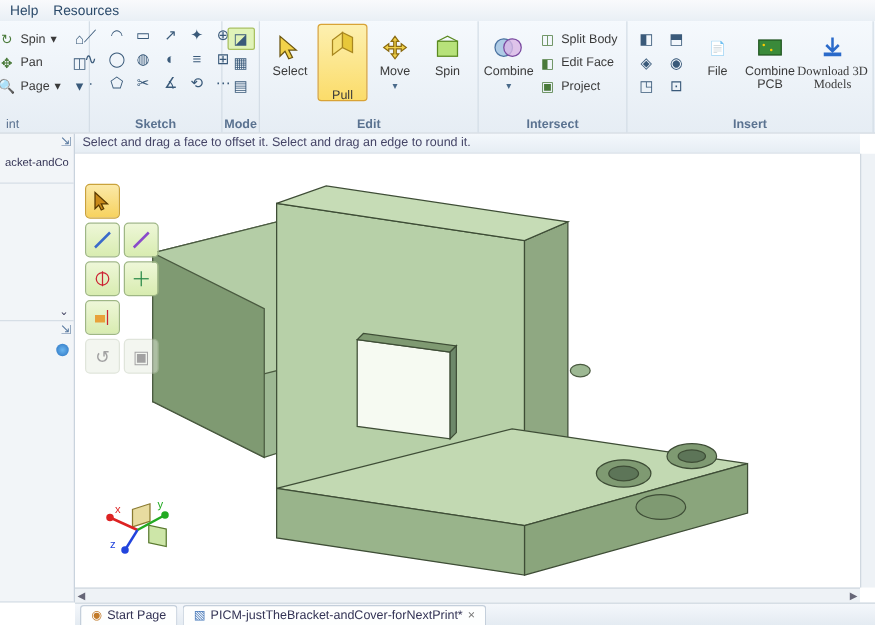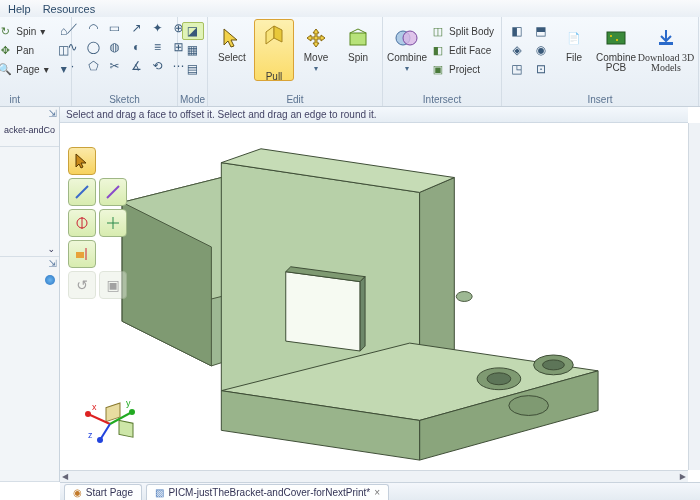--- a/index.html
+++ b/index.html
@@ -3,21 +3,21 @@
 <meta charset="utf-8">
 <style>
   * { box-sizing: border-box; margin: 0; padding: 0; font-family: "Segoe UI", Tahoma, sans-serif; }
   body { width: 700px; height: 500px; overflow: hidden; background: #fff; font-size: 11px; color: #333; }
 
   .menubar { height: 17px; background: linear-gradient(#f9fafc,#e9eff5); padding-left: 8px; display:flex; align-items:center; gap:12px; font-size:11px; color:#2b4a6a; }
 
   .ribbon { height: 90px; background: linear-gradient(#f5f9fd,#e6edf4); border-bottom:1px solid #c6d0da; display:flex; position:relative; }
   .rgroup { display:flex; flex-direction:column; align-items:center; border-right:1px solid #d4dde6; padding:2px 4px 0 4px; height:100%; }
   .rgroup-body { display:flex; align-items:flex-start; gap:2px; flex:1; }
-  .rgroup-label { font-size:10px; color:#5a7290; height:14px; display:flex; align-items:center; }
+  .rgroup-label { font-size:10px; color:#5a7290; height:14px; display:flex; align-items:center;font-weight:bold; }
   .btn-big { width:40px; height:62px; display:flex; flex-direction:column; align-items:center; justify-content:flex-start; padding-top:4px; border:1px solid transparent; border-radius:3px; gap:1px;}
   .btn-big.active{background:linear-gradient(#fdf0b0,#fbdc6a);border-color:#d9a336;gap:24px;}
   .btn-big .ic{width:28px;height:28px;display:flex;align-items:center;justify-content:center;}
   .btn-big span{font-size:10px;text-align:center;line-height:10px;color:#3a3a3a;}
   .btn-dd::after{content:"▾";font-size:8px;color:#4a6a8a;}
   .small-row{display:flex;flex-direction:column;gap:1px;justify-content:center;height:62px;}
   .sm{width:22px;height:18px;display:flex;align-items:center;justify-content:center;border-radius:2px;font-size:12px;color:#3a5a7a;}
   .col3{display:grid;grid-template-columns:repeat(3,20px);grid-template-rows:repeat(3,18px);gap:1px;}
   .txtitem{display:flex;align-items:center;gap:4px;font-size:10px;color:#3a3a3a;height:18px;padding:0 2px;}
   .txtitem .mini{width:14px;height:14px;display:flex;align-items:center;justify-content:center;font-size:11px;color:#4a7a3a;}
@@ -70,21 +70,21 @@
         <div class="sm">
             <span>⌂</span>
           </div>
         <div class="sm">
             <span>◫</span>
           </div>
         <div class="sm">▾</div>
       </div>
     </div>
     <div class="rgroup-label" style="visibility:hidden">Orient</div>
-    <div style="position:absolute;left:0;bottom:1px;font-size:10px;color:#5a7290;width:20px;text-align:right;">int</div>
+    <div style="position:absolute;left:0;bottom:1px;font-size:10px;color:#5a7290;width:20px;text-align:center;">int</div>
   </div>
 
   <div class="rgroup" style="width:106px;">
     <div class="rgroup-body">
       <div class="col3">
         <div class="sm">／</div>
         <div class="sm">◠</div>
         <div class="sm">▭</div>
         <div class="sm">∿</div>
         <div class="sm">◯</div>

